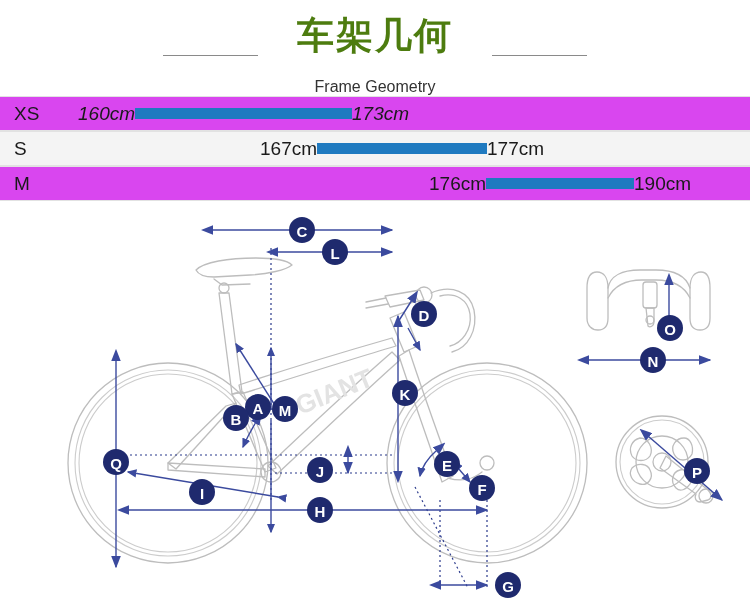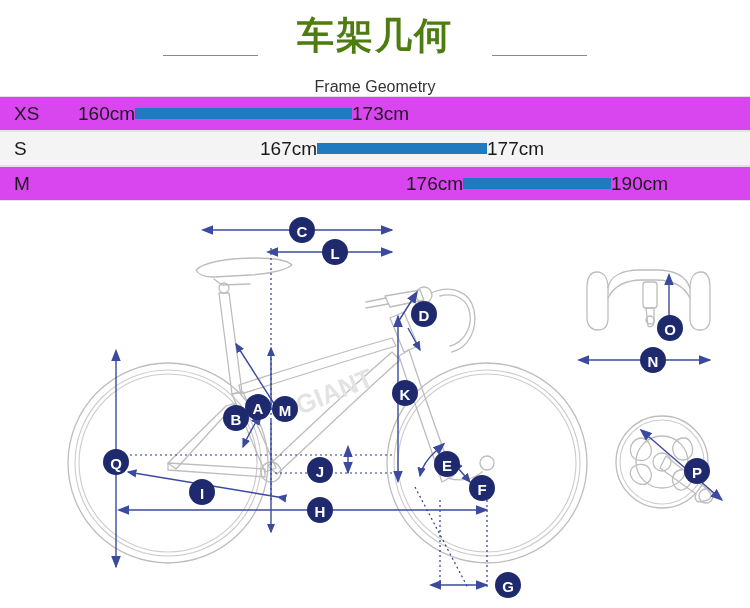--- a/index.html
+++ b/index.html
@@ -76,37 +76,37 @@
   <div class="header">
     <div class="rule left"></div>
     <div class="rule right"></div>
     <div class="title-cn">车架几何</div>
     <div class="title-en">Frame Geometry</div>
   </div>
 
   <div class="sizes" id="sizes">
       <div class="size-row">
         <div class="size-label">XS</div>
-        <div class="range" style="left: 78px;">
+        <div class="range" style="left: 78px; font-style: italic;">
           <span class="val">160cm</span>
           <span class="bar" style="width: 217px; background: rgb(31, 122, 192);"></span>
           <span class="val">173cm</span>
         </div>
       </div>
       <div class="size-row alt">
         <div class="size-label">S</div>
         <div class="range" style="left: 260px; justify-content: space-between;">
           <span class="val">167cm</span>
           <span class="bar" style="width: 170px; background: rgb(31, 122, 192);"></span>
           <span class="val">177cm</span>
         </div>
       </div>
       <div class="size-row">
         <div class="size-label">M</div>
-        <div class="range" style="left: 406px;">
+        <div class="range" style="left: 429px;">
           <span class="val">176cm</span>
           <span class="bar" style="width: 148px; background: rgb(31, 122, 192);"></span>
           <span class="val">190cm</span>
         </div>
       </div>
     </div>
 
   <div class="diagram">
   <svg width="750" height="408" viewBox="0 0 750 408" xmlns="http://www.w3.org/2000/svg">
 

